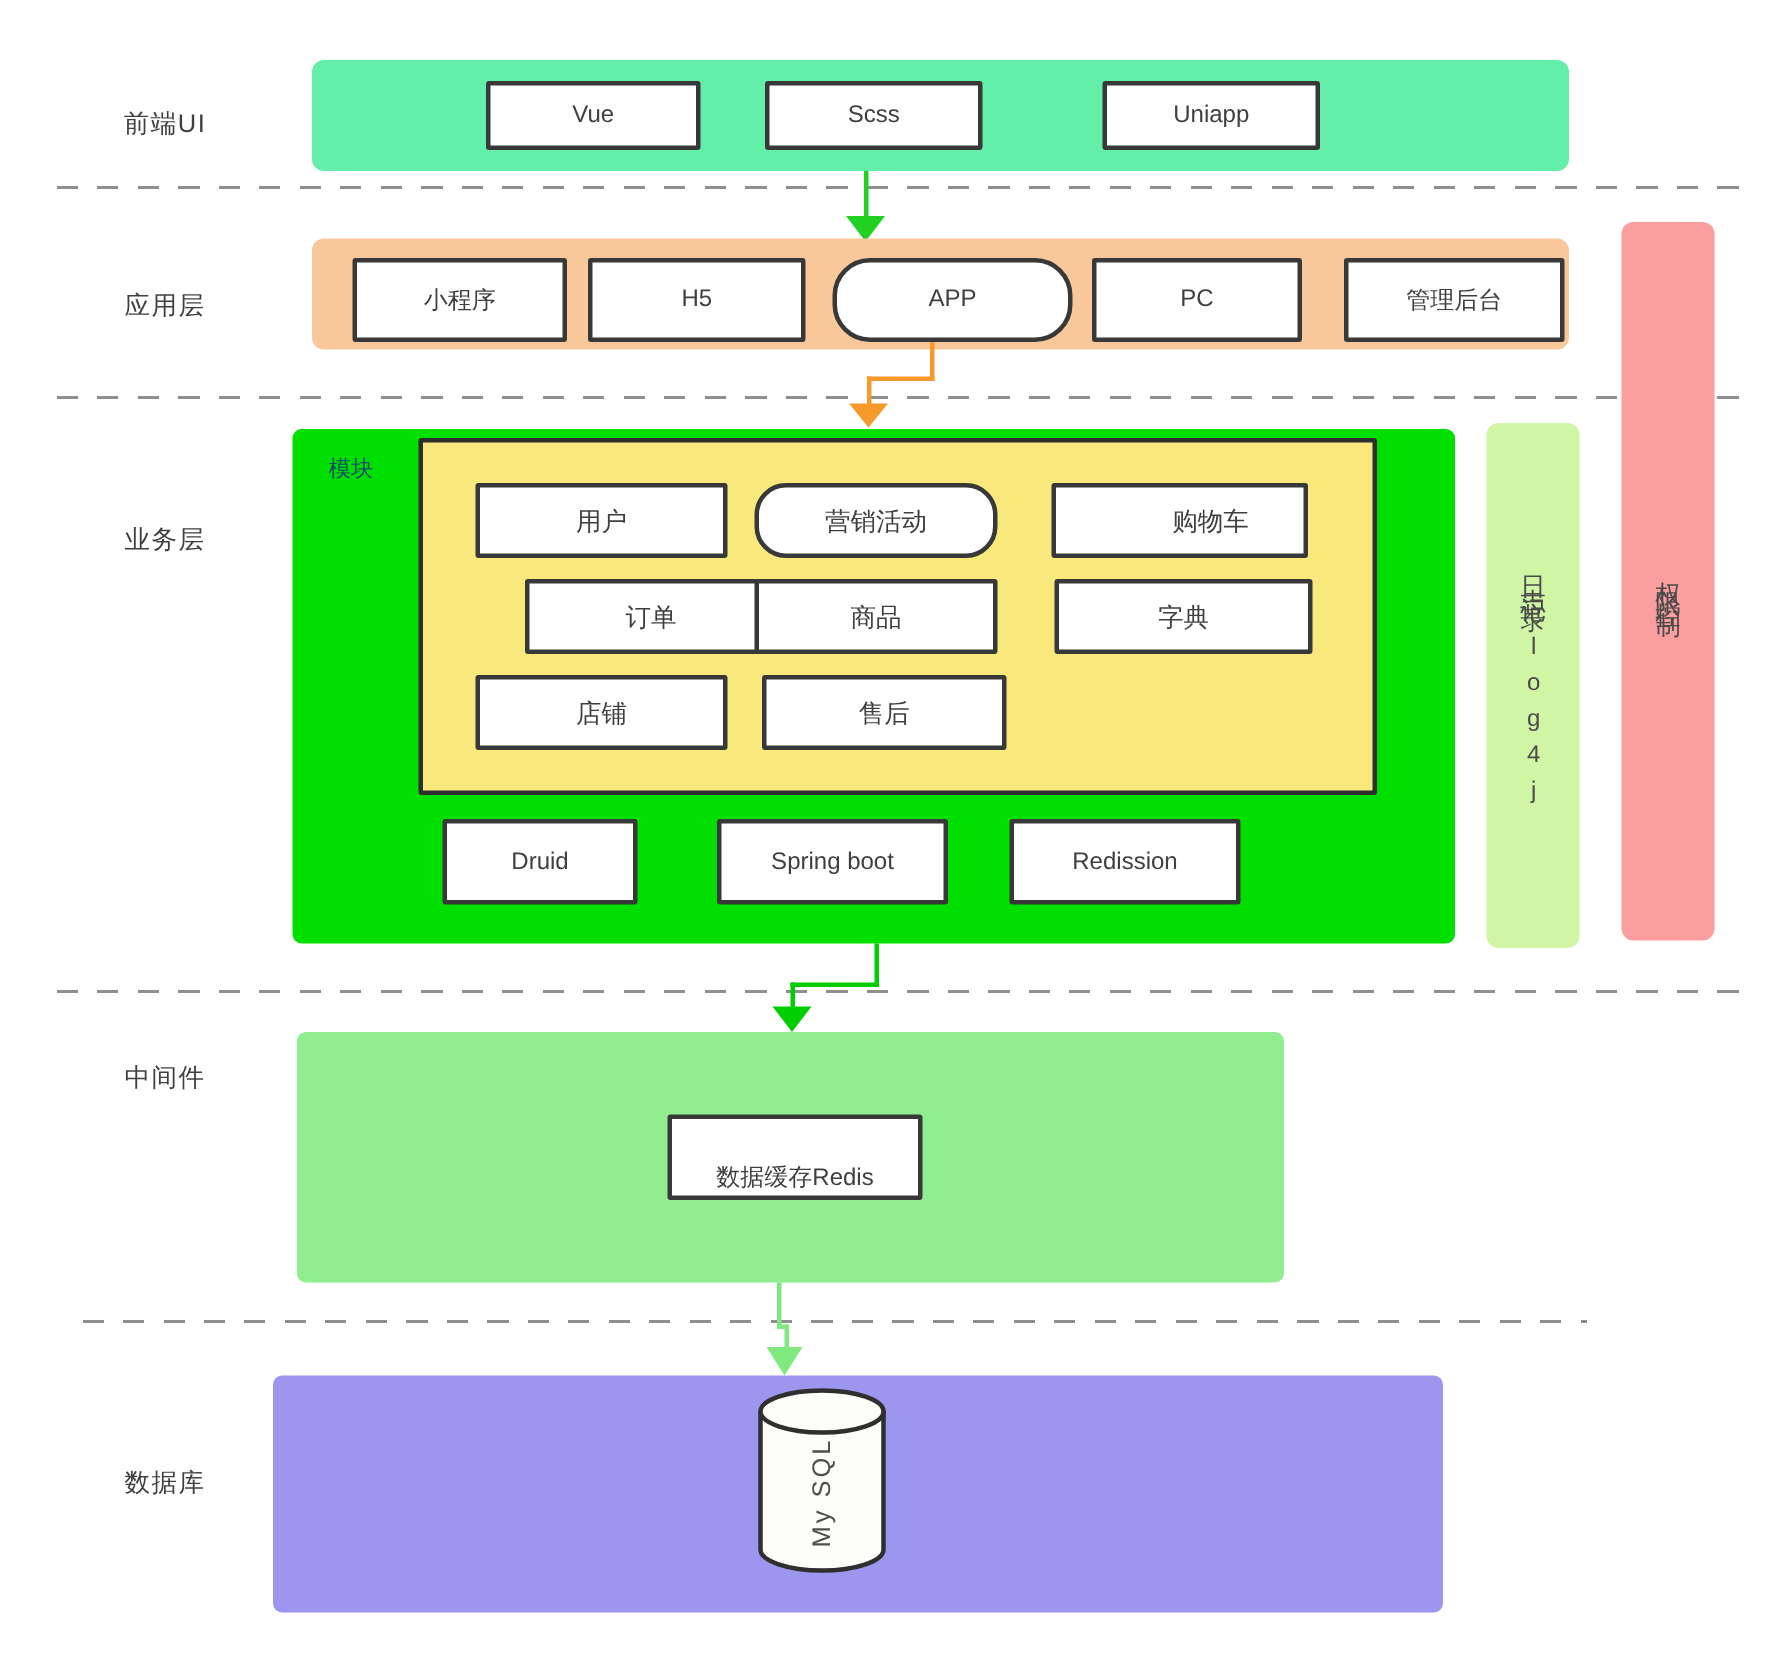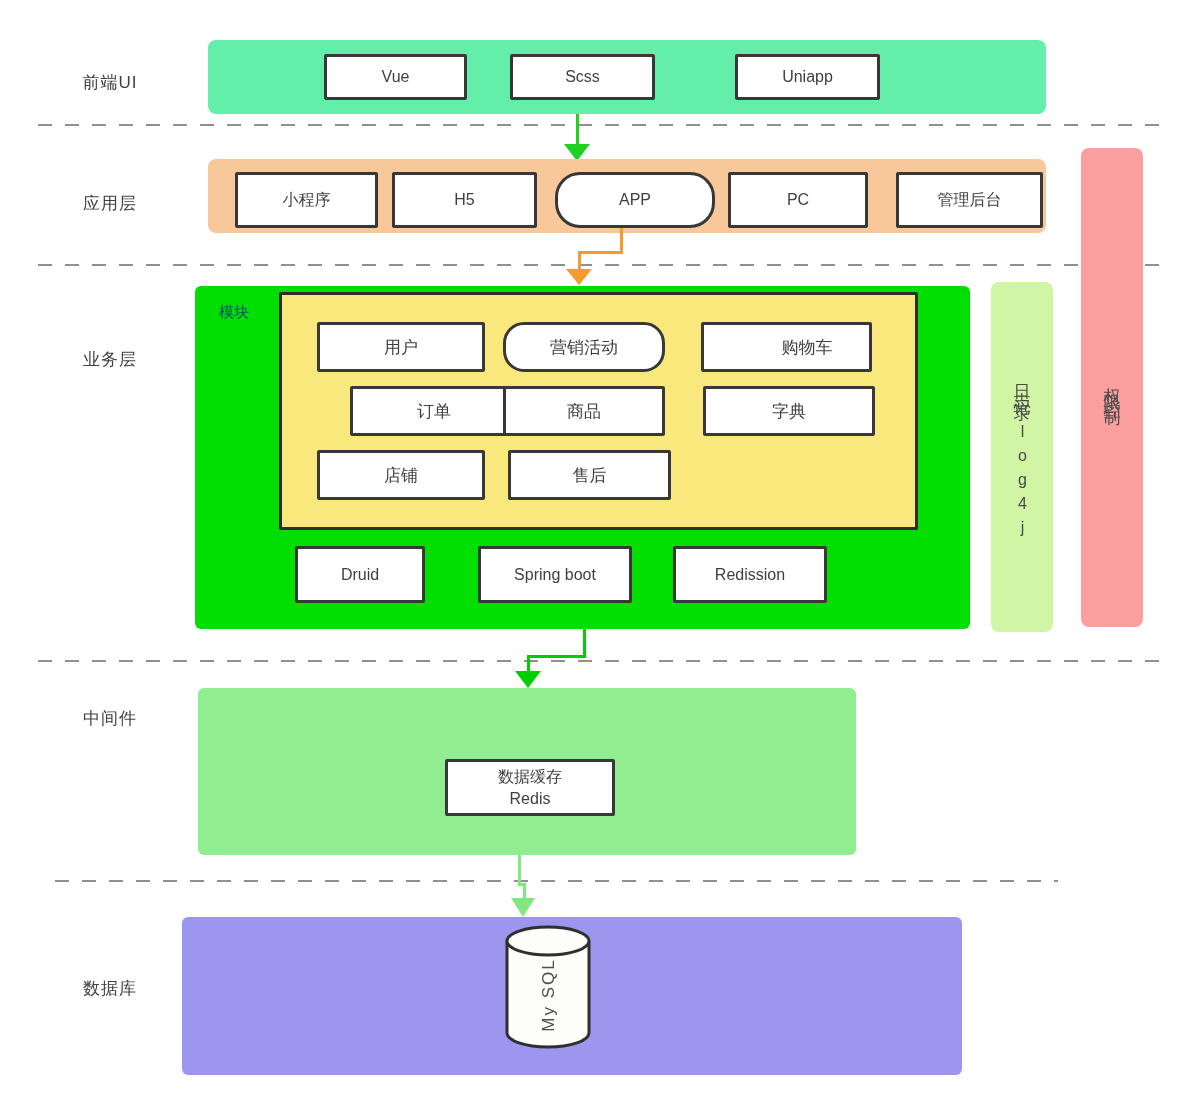--- a/index.html
+++ b/index.html
@@ -46,21 +46,21 @@
   .n-cart{left:701px;top:322px;width:171px;height:50px;font-size:17px;padding-left:41px;}
   .n-order{left:319px;top:386px;width:168px;height:50px;font-size:17px;margin-left:31px;}
   .n-goods{left:503px;top:386px;width:162px;height:50px;font-size:17px;}
   .n-dict{left:703px;top:386px;width:172px;height:50px;font-size:17px;}
   .n-shop{left:317px;top:450px;width:168px;height:50px;font-size:17px;}
   .n-aftersale{left:508px;top:450px;width:163px;height:50px;font-size:17px;}
   .n-druid{left:295px;top:546px;width:130px;height:57px;}
   .n-spring{left:478px;top:546px;width:154px;height:57px;}
   .n-redission{left:673px;top:546px;width:154px;height:57px;}
   
-  .n-cache{left:445px;top:759px;width:170px;height:57px;flex-direction:column;line-height:1.35;font-size:16px;}
+  .n-cache{left:445px;top:743px;width:170px;height:57px;flex-direction:row;line-height:1.35;font-size:16px;align-items:flex-end;}
   
   .vtext{writing-mode:vertical-rl;text-orientation:upright;font-size:17px;color:#4a4a4a;letter-spacing:7px;line-height:1;}
   .vtext-lat{writing-mode:vertical-rl;text-orientation:upright;font-size:16px;color:#4a4a4a;letter-spacing:7px;line-height:1;margin-top:24px;}
   
   .dash{position:absolute;height:2px;background:repeating-linear-gradient(90deg,#8f8f8f 0 14px,transparent 14px 27px);}
   .dash1{left:38px;top:124px;width:1125px;}
   .dash2{left:38px;top:264px;width:1125px;}
   .dash3{left:38px;top:660px;width:1125px;}
   .dash4{left:55px;top:880px;width:1003px;}
   

